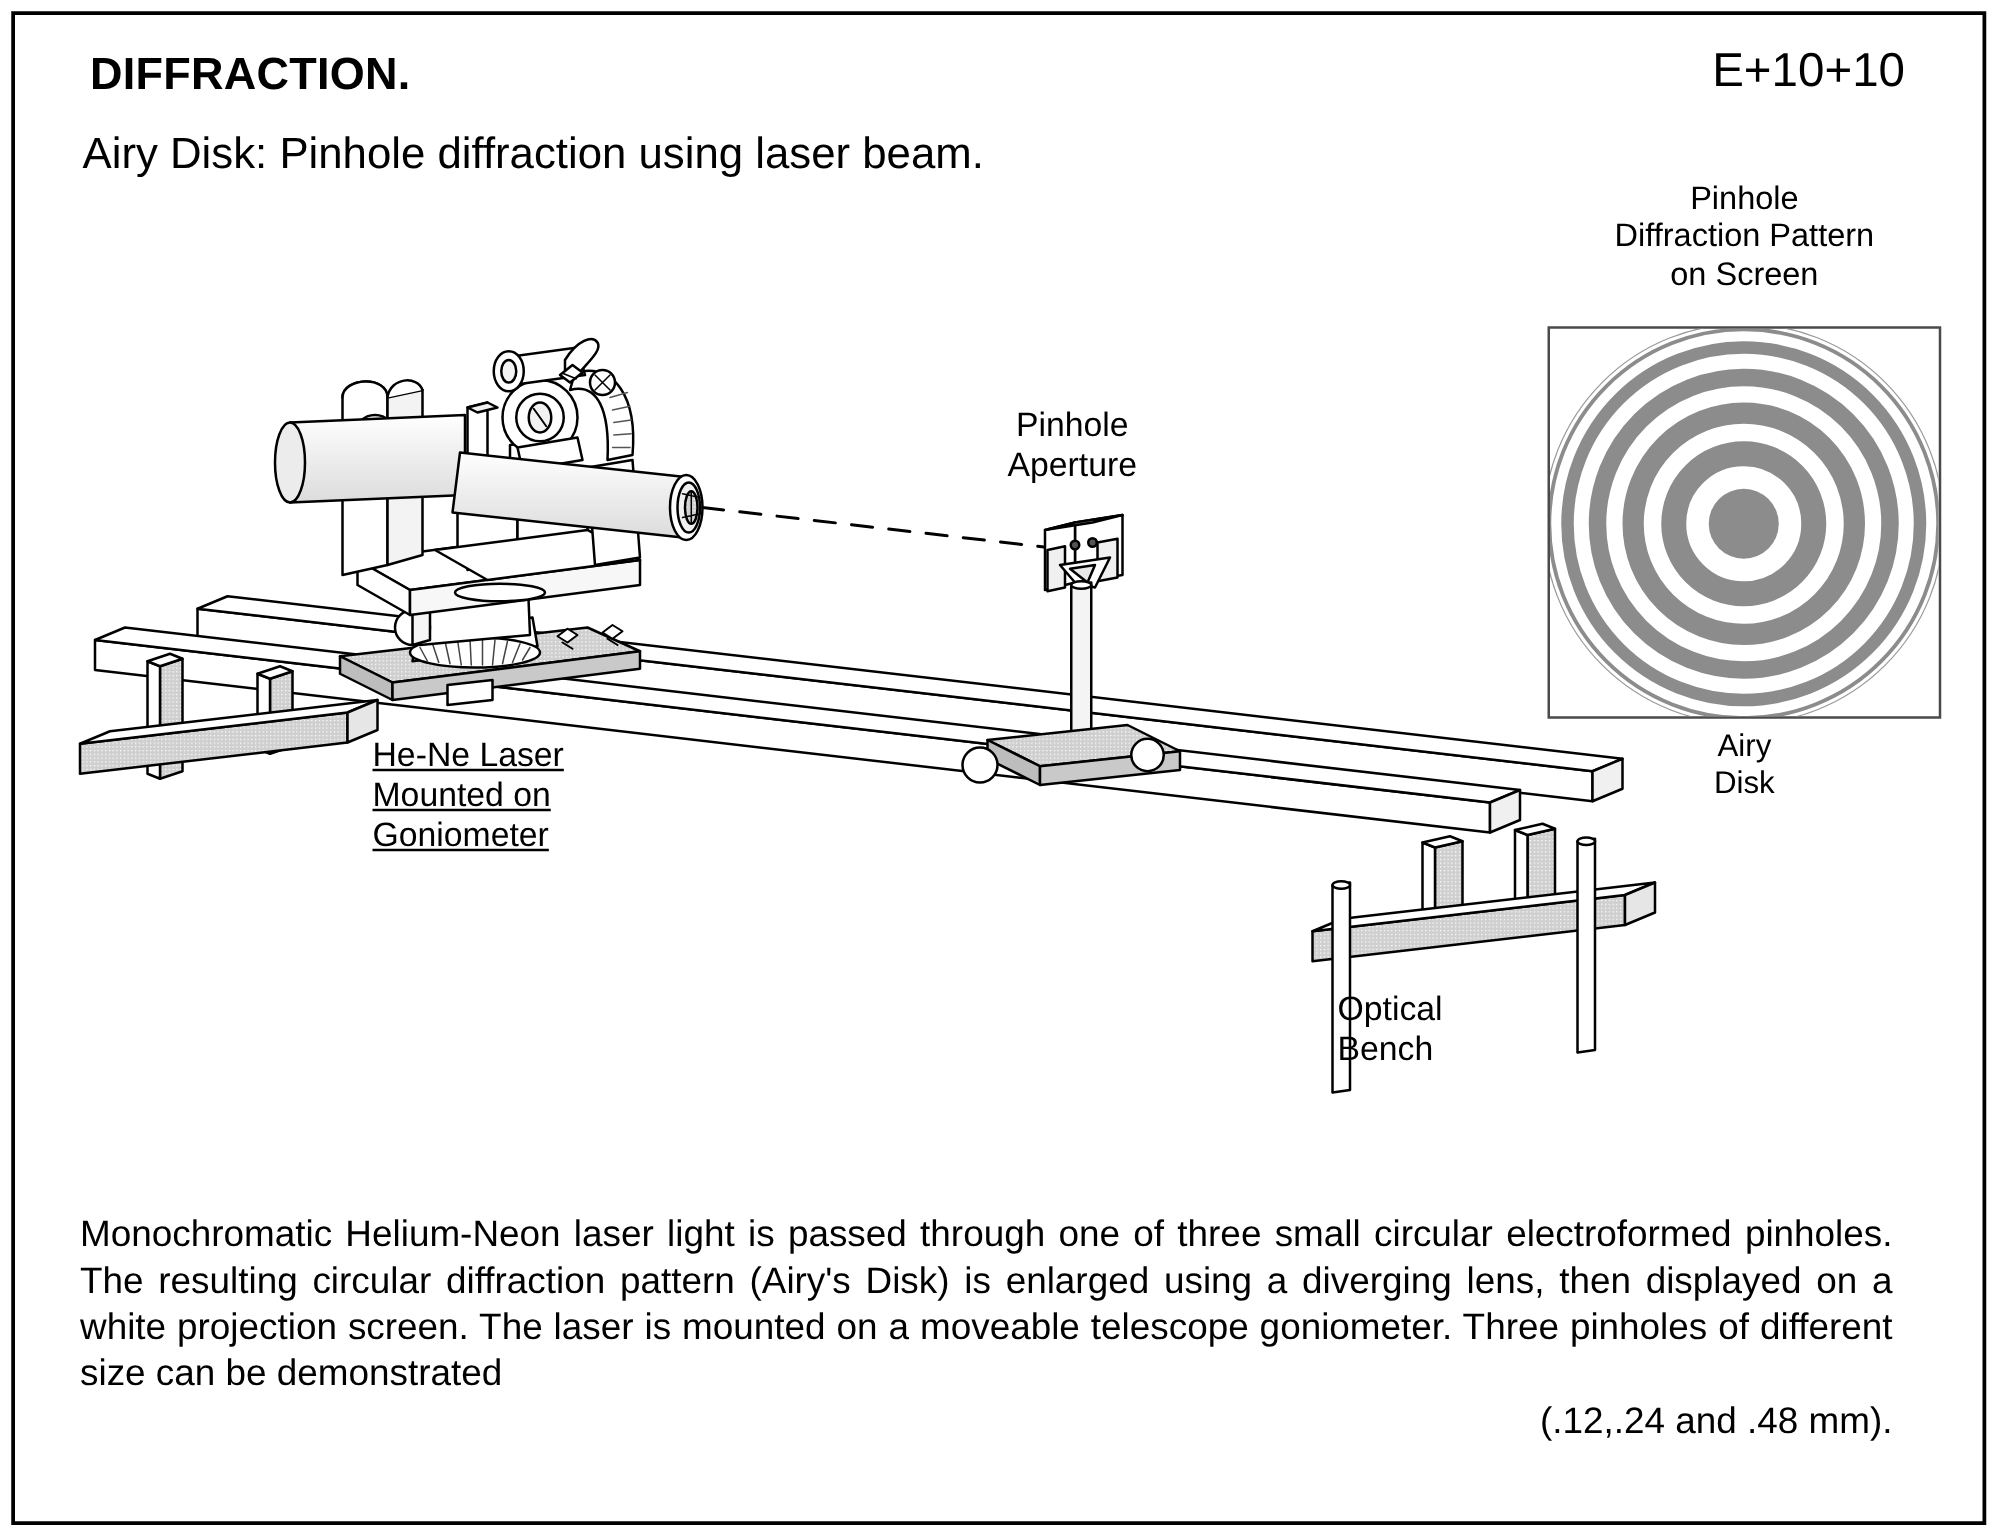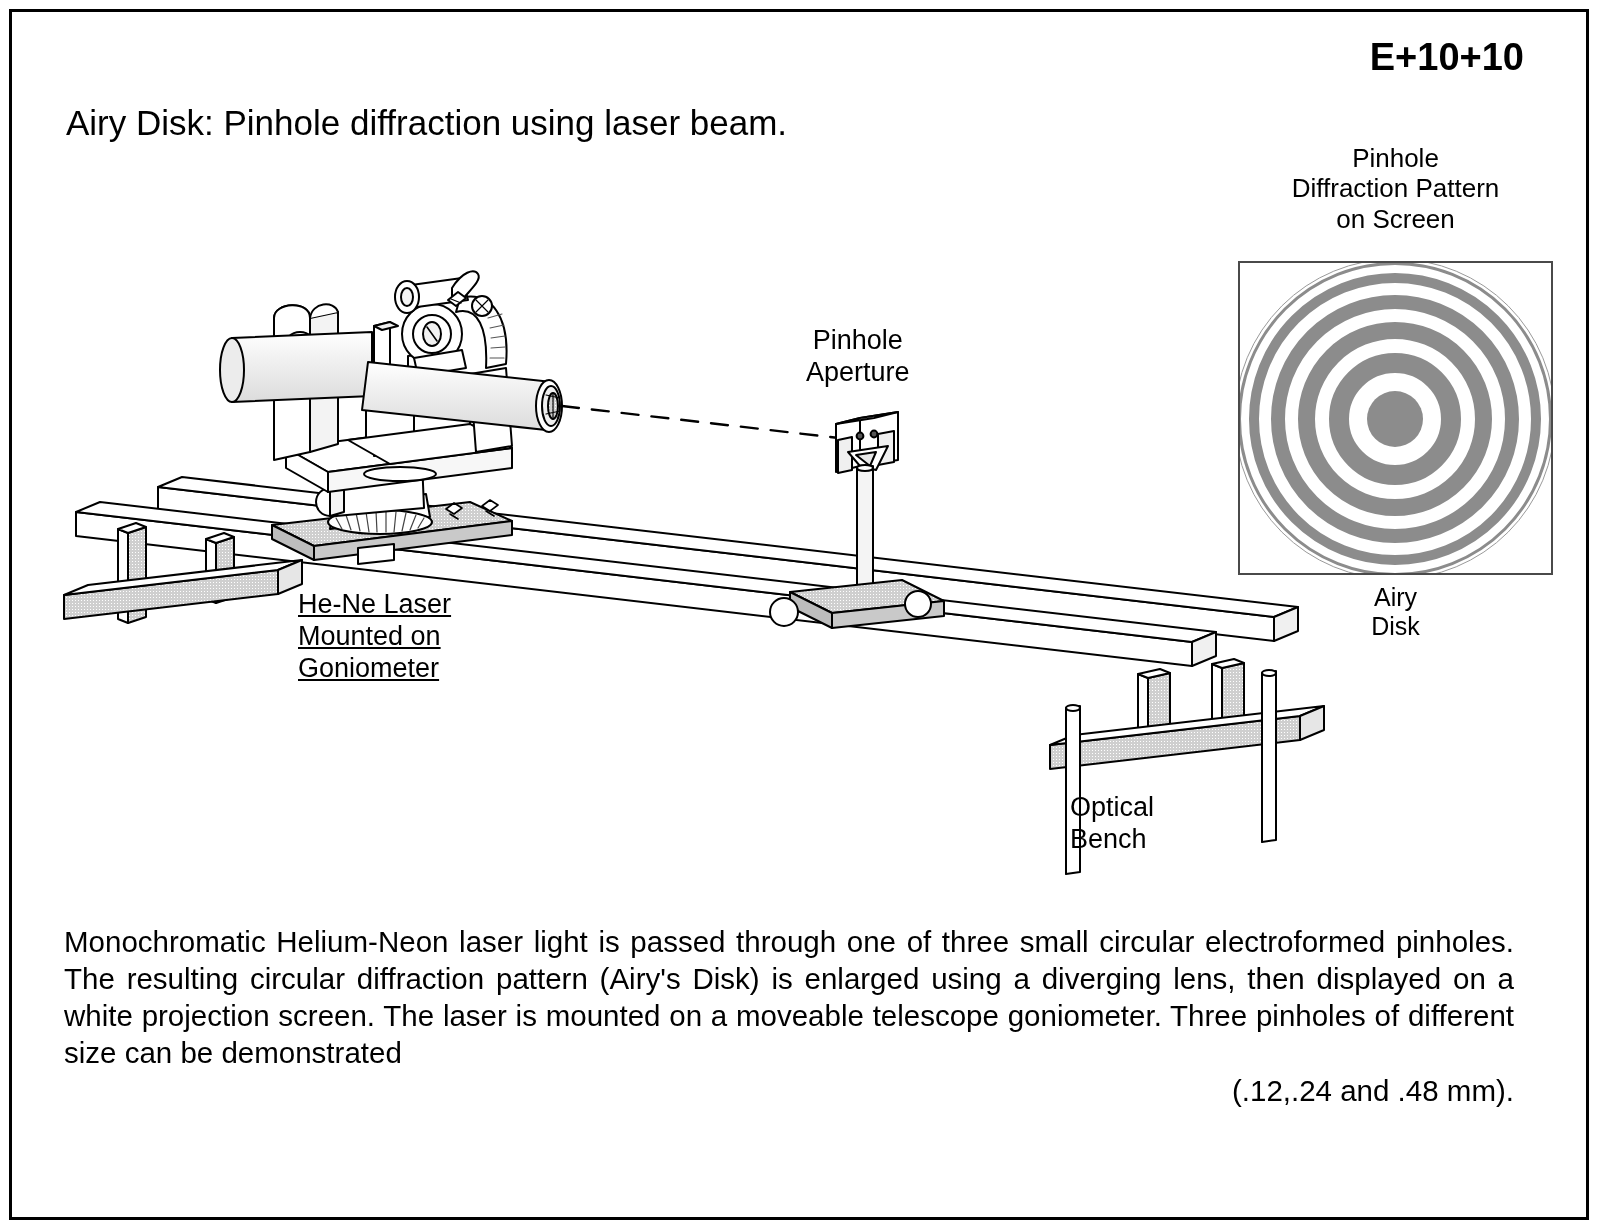--- a/index.html
+++ b/index.html
@@ -36,21 +36,21 @@
     font-size: 36px;
     font-weight: bold;
     letter-spacing: 0.2px;
     white-space: nowrap;
   }
   .code {
     position: absolute;
     right: 76px;
     top: 36px;
     font-size: 38px;
-    font-weight: bold;
+    font-weight: normal;
     white-space: nowrap;
   }
   .subtitle {
     position: absolute;
     left: 66px;
     top: 103px;
     font-size: 35px;
     white-space: nowrap;
   }
 
@@ -97,37 +97,38 @@
     text-align: center;
     font-size: 25px;
     line-height: 1.17;
     white-space: pre-line;
   }
 
   
   #para {
     position: absolute;
     left: 64px;
-    top: 923px;
+    top: 969px;
     width: 1450px;
     font-size: 29.5px;
     line-height: 1.26;
     text-align: justify;
   }
   #para .last { text-align: right; }
 
   svg { display: block; }
   .apparatus { position: absolute; left: 0; top: 0; }
 </style>
 </head>
 <body>
 
 <div id="page">
   <div class="frame"></div>
 
+  <div class="title">DIFFRACTION.</div>
   <div class="code">E+10+10</div>
   <div class="subtitle">Airy Disk: Pinhole diffraction using laser beam.</div>
 
   <svg class="apparatus" width="1600" height="1231" viewBox="0 0 1600 1231">
     <defs>
       <linearGradient id="tubeGrad" x1="0" y1="0" x2="0" y2="1">
         <stop offset="0%" stop-color="#ffffff"></stop>
         <stop offset="35%" stop-color="#f2f2f2"></stop>
         <stop offset="100%" stop-color="#dcdcdc"></stop>
       </linearGradient>

